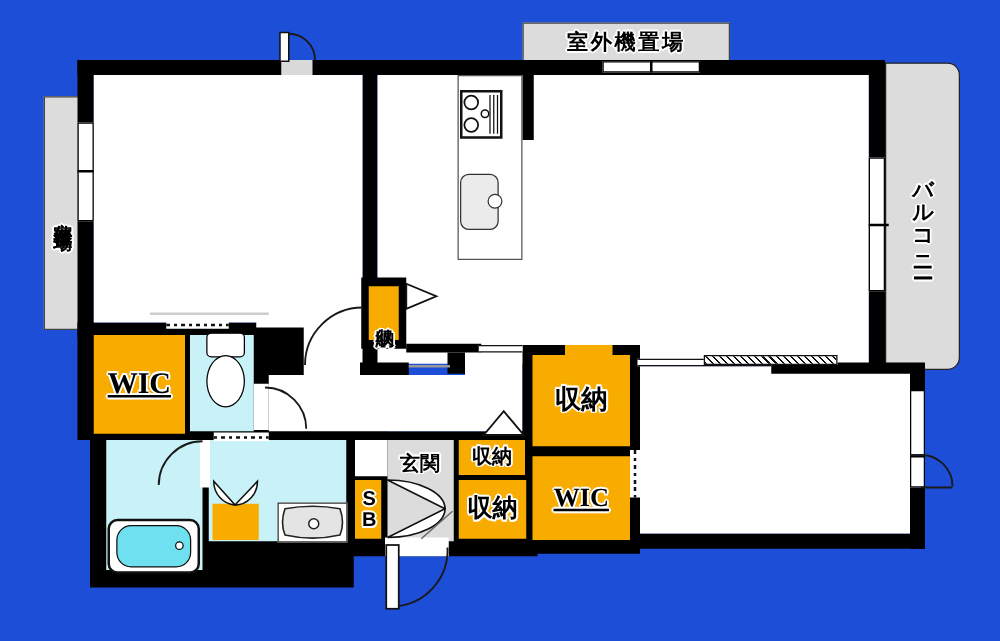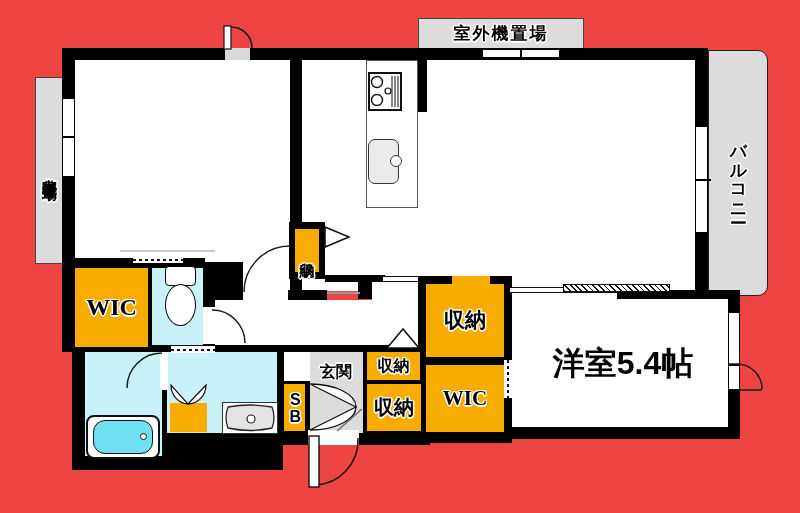--- a/index.html
+++ b/index.html
@@ -1,28 +1,28 @@
 <!DOCTYPE html>
 <html><head>
 <meta charset="utf-8">
 <style>
   html,body{margin:0;padding:0;background:#fff;}
-  #plan{position:relative;width:800px;height:513px;background:#ef4444;overflow:hidden;
+  #plan{position:relative;width:800px;height:513px;background:#1d4ed8;overflow:hidden;
         font-family:"Liberation Sans",sans-serif;}
   .abs{position:absolute;}
   .wall{position:absolute;background:#000;}
   .room{position:absolute;}
   .white{background:#fff;}
   .lbl{position:absolute;display:flex;align-items:center;justify-content:center;
        font-weight:bold;color:#000;white-space:nowrap;line-height:1.05;}
   .center-on{transform:translate(-50%,-50%);}
   .vert{writing-mode:vertical-rl;text-orientation:upright;letter-spacing:2px;}
   .halo{text-shadow:-1.5px 0 #fff,1.5px 0 #fff,0 -1.5px #fff,0 1.5px #fff,
         -1px -1px #fff,1px 1px #fff,-1px 1px #fff,1px -1px #fff;}
-  .serif{font-family:"Liberation Serif",serif;}
+  .serif{font-family:"Liberation Serif",serif;text-decoration:underline;}
   .graybox{position:absolute;border:1.2px solid #444;display:flex;align-items:center;justify-content:center;}
   .winbox{position:absolute;background:#fff;border:1px solid #000;box-sizing:border-box;}
   .dash-h{position:absolute;background:
      repeating-linear-gradient(90deg,#111 0 3px,rgba(0,0,0,0) 3px 6px) center/100% 2px no-repeat,#fff;}
   .dash-v{position:absolute;background:
      repeating-linear-gradient(180deg,#111 0 3px,rgba(0,0,0,0) 3px 6px) center/2px 100% no-repeat,#fff;}
   .hatch{position:absolute;border:1px solid #111;box-sizing:border-box;background:
      repeating-linear-gradient(45deg,#111 0 1.2px,rgba(0,0,0,0) 1.2px 4px),#fff;}
   .openline{position:absolute;background:#fff;border-top:1.5px solid #111;border-bottom:1.5px solid #111;box-sizing:border-box;}
   svg.overlay{position:absolute;left:0;top:0;pointer-events:none;}
@@ -111,21 +111,20 @@
   <div class="abs" style="left:366px;top:60px;width:52px;height:148px;background:#fff;border:1.5px solid #555;box-sizing:border-box;"></div>
   <div class="abs" style="left:368px;top:139px;width:31px;height:45px;background:#ebebeb;border:1.5px solid #333;border-radius:7px;box-sizing:border-box;"></div>
   <div class="abs" style="left:390px;top:155px;width:12px;height:12px;background:#fff;border:1.5px solid #333;border-radius:50%;box-sizing:border-box;"></div>
   <div class="abs" style="left:165px;top:266px;width:31px;height:20px;background:#fff;border:1.5px solid #000;border-radius:4px;box-sizing:border-box;"></div>
   <div class="abs" style="left:165px;top:284px;width:31px;height:42px;background:#fff;border:1.5px solid #000;border-radius:50%;box-sizing:border-box;"></div>
   <div class="abs" style="left:86px;top:415px;width:74px;height:44px;background:#fff;border:2px solid #111;border-radius:8px;box-sizing:border-box;"></div>
   <div class="abs" style="left:93px;top:420px;width:60px;height:34px;background:#6FE0EF;border:1.5px solid #111;border-radius:12px;box-sizing:border-box;"></div>
   <div class="abs" style="left:140px;top:433px;width:7px;height:7px;background:#fff;border:1.2px solid #111;border-radius:50%;box-sizing:border-box;"></div>
   <div class="abs" style="left:222px;top:402px;width:56px;height:32px;background:#fff;border:1px solid #333;box-sizing:border-box;"></div>
 
-  <div class="lbl center-on" style="left:623px;top:364px;font-size:32px;">洋室5.4帖</div>
   <div class="lbl center-on halo" style="left:336px;top:372px;font-size:16px;">玄関</div>
 
   <svg class="overlay" width="800" height="513" viewBox="0 0 800 513">
 
     <g>
       <rect x="369" y="73" width="32" height="37" fill="#fff" stroke="#111" stroke-width="2"></rect>
       <circle cx="377" cy="82" r="5.5" fill="none" stroke="#111" stroke-width="1.4"></circle>
       <circle cx="377" cy="100" r="5.5" fill="none" stroke="#111" stroke-width="1.4"></circle>
       <circle cx="388" cy="91" r="3" fill="none" stroke="#111" stroke-width="1.2"></circle>
       <path d="M392,76 V107 M395,76 V107 M398,76 V107" stroke="#111" stroke-width="1"></path>

